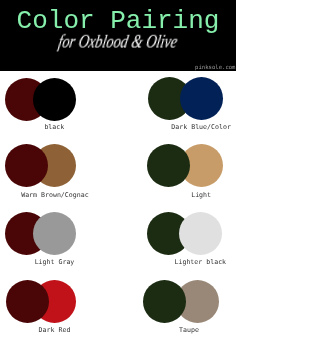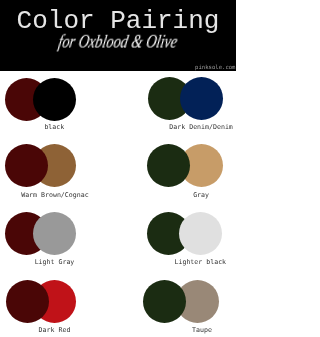--- a/index.html
+++ b/index.html
@@ -3,21 +3,21 @@
 <meta charset="utf-8">
 <title>Color Pairing</title>
 <style>
   html,body{margin:0;padding:0;}
   body{width:236px;height:337px;background:#ffffff;overflow:hidden;
        font-family:"DejaVu Sans Mono", monospace;}
   .page{position:relative;width:236px;height:337px;background:#fff;overflow:hidden;}
   .header{position:absolute;left:0;top:0;width:236px;height:71px;background:#000;overflow:hidden;}
   .title{position:absolute;left:0px;top:7.5px;width:236px;text-align:center;
          font-family:"Liberation Mono", monospace;font-size:26px;letter-spacing:0px;
-         color:#e5e5e5;line-height:1;white-space:pre;
+         color:#86efac;line-height:1;white-space:pre;
          -webkit-font-smoothing:antialiased;transform:translateZ(0);}
   .subtitle{position:absolute;left:0;top:35.3px;width:236px;text-align:center;
             font-family:"Liberation Serif", serif;font-style:italic;font-size:13px;
             color:#ffffff;line-height:1;white-space:pre;
             -webkit-font-smoothing:antialiased;
             transform:scale(1.10,1.42) skewX(-14deg) translateZ(0);
             transform-origin:center center;}
   .watermark{position:absolute;left:0;top:64.8px;width:235.5px;text-align:right;
              font-family:"DejaVu Sans Mono", monospace;font-size:5.6px;
              color:#9c9c9c;white-space:pre;line-height:1;
@@ -39,46 +39,46 @@
   </div>
   <div id="pairs">
       <div class="pair">
         <div class="circ" style="left: 5.3px; top: 77.6px; background: rgb(74, 6, 6);"></div>
         <div class="circ" style="left: 32.8px; top: 77.6px; background: rgb(0, 0, 0);"></div>
         <div class="lbl" style="left: -15.7px; width: 140px; top: 124.3px;">black</div>
       </div>
       <div class="pair">
         <div class="circ" style="left: 148px; top: 77.3px; background: rgb(27, 44, 18);"></div>
         <div class="circ" style="left: 179.6px; top: 77.3px; background: rgb(2, 33, 87);"></div>
-        <div class="lbl" style="left: 131.1px; width: 140px; top: 124.3px;">Dark Denim/Denim</div>
+        <div class="lbl" style="left: 131.1px; width: 140px; top: 124.3px;">Dark Blue/Color</div>
       </div>
       <div class="pair">
         <div class="circ" style="left: 33.4px; top: 143.8px; background: rgb(142, 98, 54);"></div>
         <div class="circ" style="left: 5.3px; top: 143.8px; background: rgb(74, 6, 6);"></div>
         <div class="lbl" style="left: -15.1px; width: 140px; top: 191.9px;">Warm Brown/Cognac</div>
       </div>
       <div class="pair">
         <div class="circ" style="left: 179.6px; top: 144px; background: rgb(199, 156, 104);"></div>
         <div class="circ" style="left: 147.2px; top: 144px; background: rgb(27, 44, 18);"></div>
-        <div class="lbl" style="left: 131.1px; width: 140px; top: 191.9px;">Gray</div>
+        <div class="lbl" style="left: 131.1px; width: 140px; top: 191.9px;">Light</div>
       </div>
       <div class="pair">
         <div class="circ" style="left: 5.3px; top: 212px; background: rgb(74, 6, 6);"></div>
         <div class="circ" style="left: 33px; top: 212px; background: rgb(153, 153, 153);"></div>
         <div class="lbl" style="left: -15.5px; width: 140px; top: 259.1px;">Light Gray</div>
       </div>
       <div class="pair">
         <div class="circ" style="left: 147.2px; top: 212.2px; background: rgb(27, 44, 18);"></div>
         <div class="circ" style="left: 178.8px; top: 212.2px; background: rgb(224, 224, 224);"></div>
         <div class="lbl" style="left: 130.3px; width: 140px; top: 259.1px;">Lighter black</div>
       </div>
       <div class="pair">
         <div class="circ" style="left: 33px; top: 280.2px; background: rgb(192, 18, 24);"></div>
         <div class="circ" style="left: 6.4px; top: 280.2px; background: rgb(74, 6, 6);"></div>
         <div class="lbl" style="left: -15.5px; width: 140px; top: 327.1px;">Dark Red</div>
       </div>
       <div class="pair">
         <div class="circ" style="left: 176.1px; top: 280px; background: rgb(153, 136, 119);"></div>
         <div class="circ" style="left: 143.4px; top: 280px; background: rgb(27, 44, 18);"></div>
-        <div class="lbl" style="left: 132px; width: 140px; top: 327.1px;">Taupe</div>
+        <div class="lbl" style="left: 119px; width: 140px; top: 327.1px;">Taupe</div>
       </div>
     </div>
 </div>
 
 </body></html>

